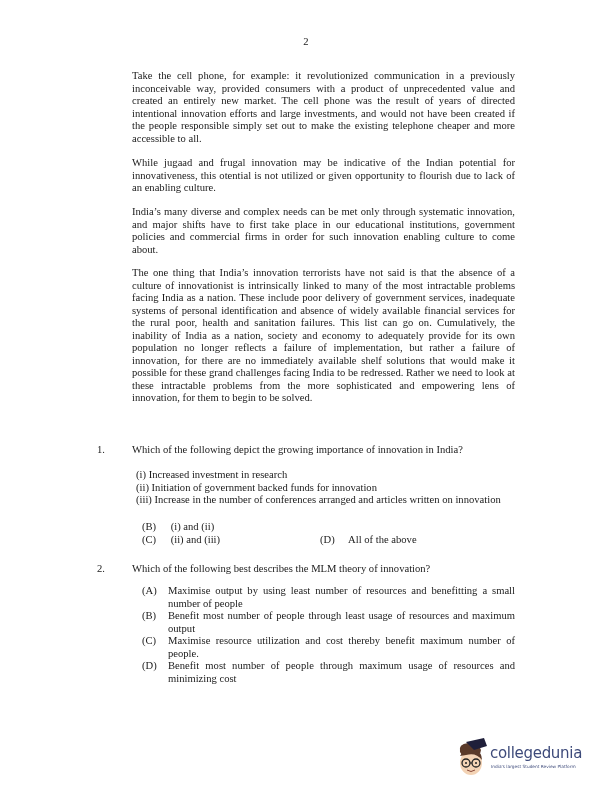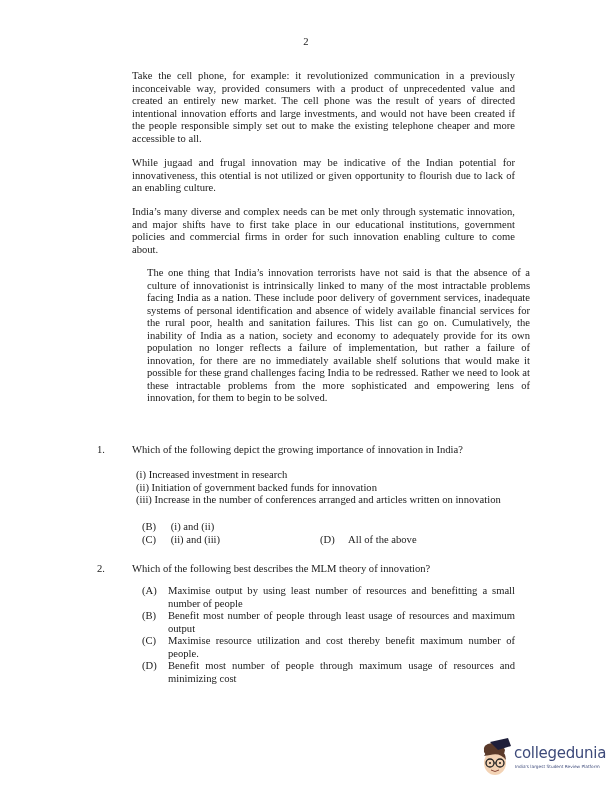--- a/index.html
+++ b/index.html
@@ -3,36 +3,36 @@
   <meta charset="utf-8">
   <style>
     html, body { margin: 0; padding: 0; background: #ffffff; }
     body { width: 612px; height: 792px; position: relative; overflow: hidden;
       font-family: "Liberation Serif", serif; color: #1a1a1a; font-size: 10.6px; line-height: 12.5px; }
     .page-number { position: absolute; top: 36px; left: 0; width: 612px; text-align: center; font-size: 10.6px; }
     .para { position: absolute; left: 132px; width: 383px; text-align: justify; margin: 0; }
     #p1 { top: 70px; font-family: Liberation Serif, serif; }
     #p2 { top: 157px; }
     #p3 { top: 206px; }
-    #p4 { top: 267px; margin-left: 15px; }
+    #p4 { top: 267px; }
     .qnum { position: absolute; left: 97px; }
     .qtext { position: absolute; left: 132px; width: 390px; }
     #q1num, #q1text { top: 444px; }
     .stmts { position: absolute; left: 136px; top: 469px; width: 400px; }
     .stmts div { white-space: nowrap; }
     .opt-grid { position: absolute; left: 142px; top: 521px; width: 360px; }
     .opt-row { display: flex; }
     .opt-cell { width: 178px; white-space: nowrap; }
     .opt-cell .lbl { display: inline-block; width: 26px; }
     #q2num, #q2text { top: 563px; }
     .q2opts { position: absolute; left: 142px; top: 585px; width: 373px; }
     .q2opt { display: flex; margin-bottom: 0; }
     .q2opt .lbl { flex: 0 0 26px; }
     .q2opt .txt { flex: 1; text-align: justify; }
-    .logo { position: absolute; left: 478px; top: 738px; width: 130px; height: 44px; }
+    .logo { position: absolute; left: 454px; top: 738px; width: 130px; height: 44px; }
     .logo-face { position: absolute; left: 0; top: 0; width: 34px; height: 40px; }
     .logo-name { position: absolute; left: 36px; top: 7px; font-family: "DejaVu Sans", sans-serif; font-size: 15px; color: #3d4a7a; letter-spacing: -0.3px; line-height: 16px; }
     .logo-tag { position: absolute; left: 37px; top: 26px; font-family: "DejaVu Sans", sans-serif; font-size: 4.3px; color: #3d4a7a; white-space: nowrap; line-height: 6px; }
   </style>
 </head>
 <body>
 
 <div class="page-number">2</div>
 
 <p id="p1" class="para">Take the cell phone, for example: it revolutionized communication in a previously inconceivable way, provided consumers with a product of unprecedented value and created an entirely new market. The cell phone was the result of years of directed intentional innovation efforts and large investments, and would not have been created if the people responsible simply set out to make the existing telephone cheaper and more accessible to all.</p>

